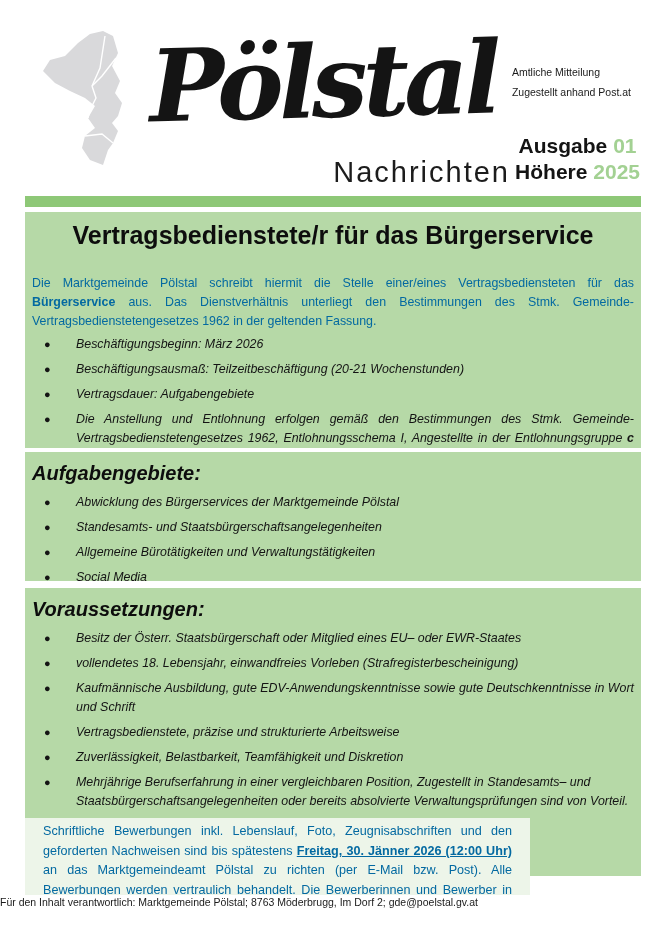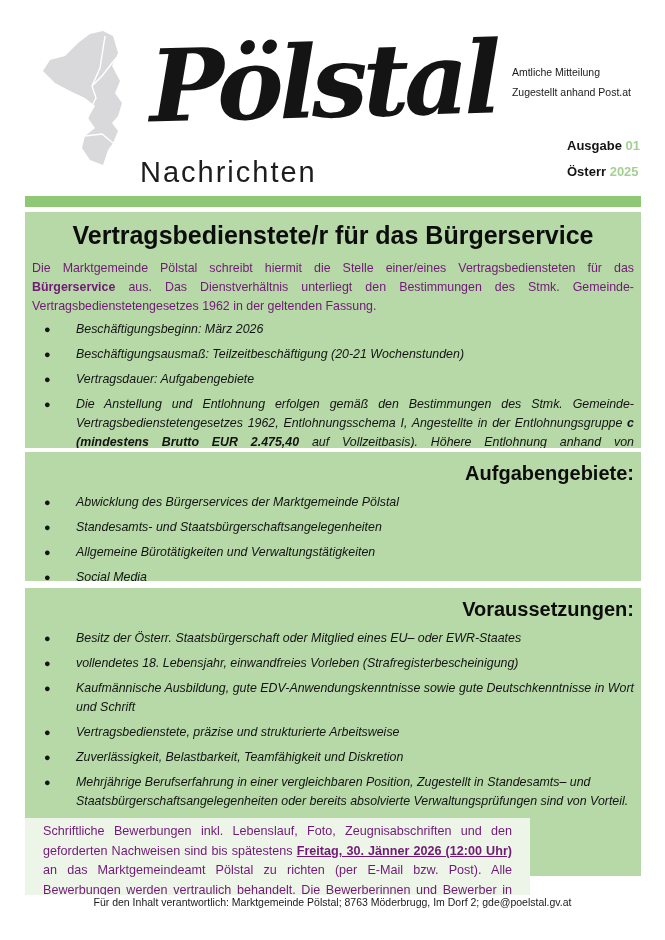--- a/index.html
+++ b/index.html
@@ -14,56 +14,56 @@
     font-size:10.5px;line-height:20px;color:#1a1a1a;z-index:3;margin-top:32px;
   }
   .logo-title{
     position:absolute;left:128px;top:2px;width:390px;height:160px;z-index:2;
     font-family:"DejaVu Serif","Liberation Serif",serif;font-style:italic;font-weight:bold;
     font-size:100px;line-height:160px;text-align:center;white-space:nowrap;
     letter-spacing:-5px;color:#141414;transform:rotate(-1.5deg);
   }
   .logo-subtitle{
     position:absolute;left:140px;top:156px;width:370px;z-index:2;
-    font-size:29px;font-weight:400;letter-spacing:2px;text-align:left;color:#1c1c1c;
+    font-size:29px;font-weight:400;letter-spacing:2px;text-align:right;color:#1c1c1c;
   }
   .issue{
-    position:absolute;top:133px;right:25px;text-align:left;z-index:3;
-    font-size:13px;font-weight:bold;line-height:26px;color:#141414;
+    position:absolute;top:133px;right:25px;text-align:center;z-index:3;
+    font-size:21px;font-weight:bold;line-height:26px;color:#141414;
   }
   .issue .accent{color:#a3d193;}
   
   .bar{position:absolute;left:25px;top:196px;width:616px;height:11px;background:#8ec877;}
   .box{
     position:absolute;left:25px;width:616px;background:#b6d9a7;
     box-sizing:border-box;padding:6px 7px;overflow:hidden;
   }
   .box1{top:212px;height:236px;}
   .box2{top:452px;height:129px;}
   .box3{top:588px;height:288px;}
   .palebox{
     position:absolute;left:25px;top:818px;width:505px;height:77px;background:#edf5e9;
     box-sizing:border-box;padding:4px 18px;overflow:hidden;
   }
   h1{
-    margin:2px 0 9px 0;font-size:25px;line-height:30px;text-align:center;
+    margin:2px 0 24px 0;font-size:25px;line-height:30px;text-align:center;
     font-weight:bold;color:#0d0d0d;letter-spacing:0;
   }
-  h2{margin:3px 0 8px 0;font-size:20px;line-height:24px;text-align:right;font-weight:bold;color:#0d0d0d;}
-  p{margin:0;font-size:12.4px;line-height:19px;color:#701a75;}
+  h2{margin:3px 0 8px 0;font-size:20px;line-height:24px;text-align:left;font-weight:bold;color:#0d0d0d;font-style:italic;}
+  p{margin:0;font-size:12.4px;line-height:19px;color:#0369a1;}
   .justify{text-align:justify;}
   ul{list-style:none;margin:4px 0 0 0;padding:0;}
   li{display:flex;margin:0 0 6px 0;font-size:12.4px;line-height:19px;color:#141414;}
   li .b-marker{flex:0 0 44px;padding-left:12px;box-sizing:border-box;font-size:11px;}
   li .b-text{flex:1 1 auto;font-style:italic;}
   b{font-weight:bold;}
   .date-bold{font-weight:bold;text-decoration:underline;}
   .app-par{font-size:12.6px;line-height:19.5px;}
   .imprint{
-    position:absolute;left:0;top:896px;width:665px;text-align:center;
+    position:absolute;left:0;top:896px;width:665px;text-align:left;
     font-size:10.5px;color:#1a1a1a;
   }
 </style>
 </head>
 <body>
 
 <div class="page">
 
   <svg class="map" viewBox="0 0 135 145" aria-hidden="true">
     <path d="M73,3 L83,8 L88,25 L82,38 L90,53 L85,65 L92,75 L88,88 L82,95 L88,103 L83,115 L78,122 L73,137 L60,132 L52,120 L55,108 L65,100 L58,90 L65,78 L55,70 L40,63 L25,55 L13,43 L20,32 L35,28 L48,15 L60,6 Z" fill="#d9d9db" stroke="none"></path>
@@ -76,21 +76,21 @@
   <div class="dispatch">
     <div>Amtliche Mitteilung</div>
     <div>Zugestellt anhand Post.at</div>
   </div>
 
   <div class="logo-title">Pölstal</div>
   <div class="logo-subtitle">Nachrichten</div>
 
   <div class="issue">
     <div><span>Ausgabe</span> <span class="accent">01</span></div>
-    <div><span>Österr</span> <span class="accent">2025</span></div>
+    <div><span>Höhere</span> <span class="accent">2025</span></div>
   </div>
 
   <div class="bar"></div>
 
   <section class="box box1">
     <h1>Vertragsbedienstete/r für das Bürgerservice</h1>
     <p class="justify"><span>Die Marktgemeinde Pölstal schreibt hiermit die Stelle einer/eines Vertragsbediensteten für das </span><b>Bürgerservice</b><span> aus. Das Dienstverhältnis unterliegt den Bestimmungen des Stmk. Gemeinde-Vertragsbedienstetengesetzes 1962 in der geltenden Fassung.</span></p>
     <ul>
       <li>
           <span class="b-marker">●</span>

